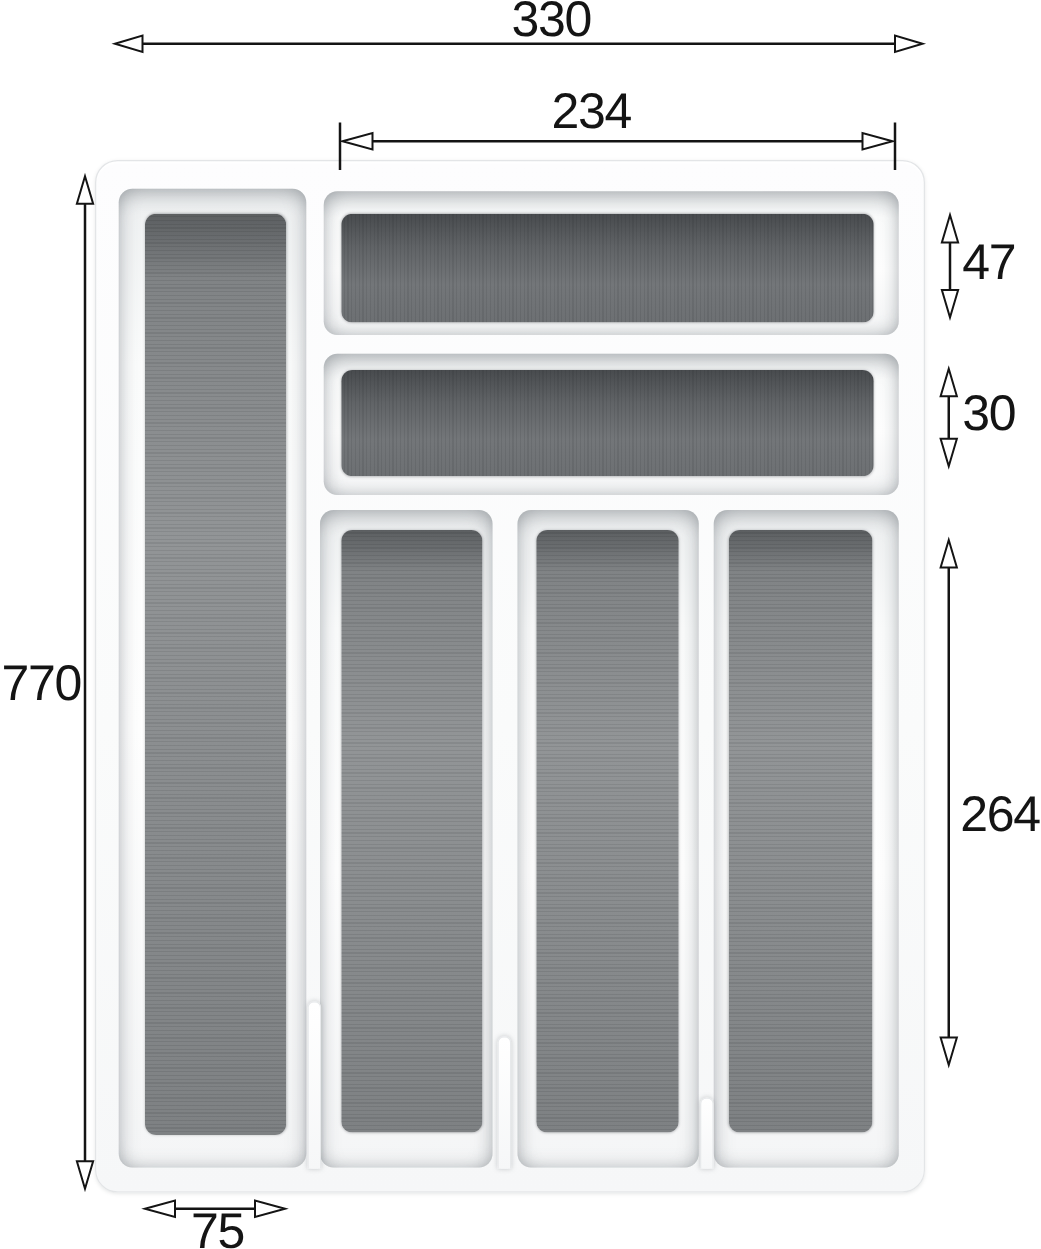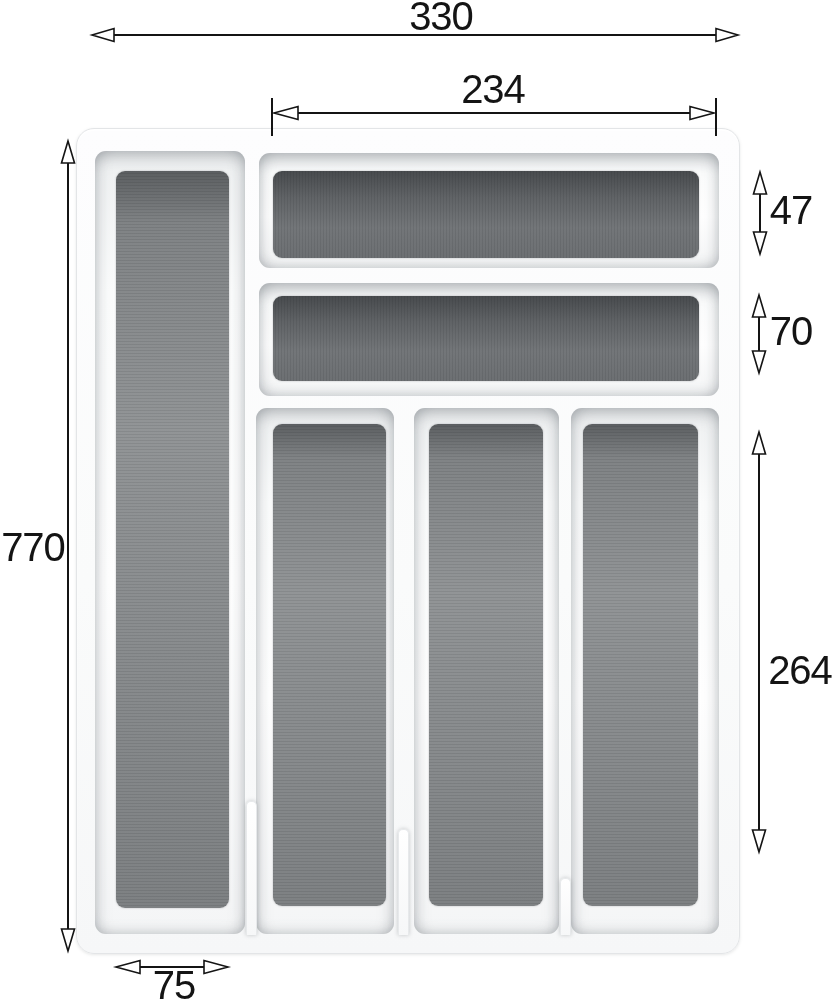--- a/index.html
+++ b/index.html
@@ -89,49 +89,49 @@
   </svg>
   <div class="dim-label" style="left:441px;top:16px;">330</div>
 
   <svg class="dim" style="left:270px;top:96px;" width="448" height="42">
     <line x1="2" y1="2" x2="2" y2="40" stroke="#141414" stroke-width="2"></line>
     <line x1="446" y1="2" x2="446" y2="40" stroke="#141414" stroke-width="2"></line>
     <line x1="26" y1="17" x2="422" y2="17" stroke="#141414" stroke-width="2"></line>
     <polygon points="4,17 28,10.5 28,23.5" fill="#ffffff" stroke="#141414" stroke-width="1.6"></polygon>
     <polygon points="444,17 420,10.5 420,23.5" fill="#ffffff" stroke="#141414" stroke-width="1.6"></polygon>
   </svg>
-  <div class="dim-label" style="left:493px;top:89px;">234</div>
+  <div class="dim-label" style="left:473px;top:89px;">234</div>
 
   <svg class="dim" style="left:56px;top:138px;" width="24" height="816">
     <line x1="12" y1="24" x2="12" y2="792" stroke="#141414" stroke-width="2"></line>
     <polygon points="12,3 5.5,25 18.5,25" fill="#ffffff" stroke="#141414" stroke-width="1.6"></polygon>
     <polygon points="12,813 5.5,791 18.5,791" fill="#ffffff" stroke="#141414" stroke-width="1.6"></polygon>
   </svg>
   <div class="dim-label" style="left:33px;top:547px;">770</div>
 
   <svg class="dim" style="left:747px;top:169px;" width="26" height="88">
     <line x1="13" y1="24" x2="13" y2="64" stroke="#141414" stroke-width="2"></line>
     <polygon points="13,3 6.5,25 19.5,25" fill="#ffffff" stroke="#141414" stroke-width="1.6"></polygon>
     <polygon points="13,85 6.5,63 19.5,63" fill="#ffffff" stroke="#141414" stroke-width="1.6"></polygon>
   </svg>
   <div class="dim-label" style="left:791px;top:210px;">47</div>
 
   <svg class="dim" style="left:746px;top:292px;" width="26" height="84">
     <line x1="13" y1="24" x2="13" y2="60" stroke="#141414" stroke-width="2"></line>
     <polygon points="13,3 6.5,25 19.5,25" fill="#ffffff" stroke="#141414" stroke-width="1.6"></polygon>
     <polygon points="13,81 6.5,59 19.5,59" fill="#ffffff" stroke="#141414" stroke-width="1.6"></polygon>
   </svg>
-  <div class="dim-label" style="left:791px;top:331px;">70</div>
+  <div class="dim-label" style="left:791px;top:331px;">30</div>
 
   <svg class="dim" style="left:746px;top:429px;" width="26" height="426">
     <line x1="13" y1="24" x2="13" y2="402" stroke="#141414" stroke-width="2"></line>
     <polygon points="13,3 6.5,25 19.5,25" fill="#ffffff" stroke="#141414" stroke-width="1.6"></polygon>
     <polygon points="13,423 6.5,401 19.5,401" fill="#ffffff" stroke="#141414" stroke-width="1.6"></polygon>
   </svg>
-  <div class="dim-label" style="left:800px;top:652px;margin-top:18px;">264</div>
+  <div class="dim-label" style="left:800px;top:652px;">264</div>
 
   <svg class="dim" style="left:112px;top:954px;" width="120" height="26">
     <line x1="26" y1="13" x2="94" y2="13" stroke="#141414" stroke-width="2"></line>
     <polygon points="4,13 28,6.5 28,19.5" fill="#ffffff" stroke="#141414" stroke-width="1.6"></polygon>
     <polygon points="116,13 92,6.5 92,19.5" fill="#ffffff" stroke="#141414" stroke-width="1.6"></polygon>
   </svg>
   <div class="dim-label" style="left:174px;top:985px;">75</div>
 
 </div>
 

